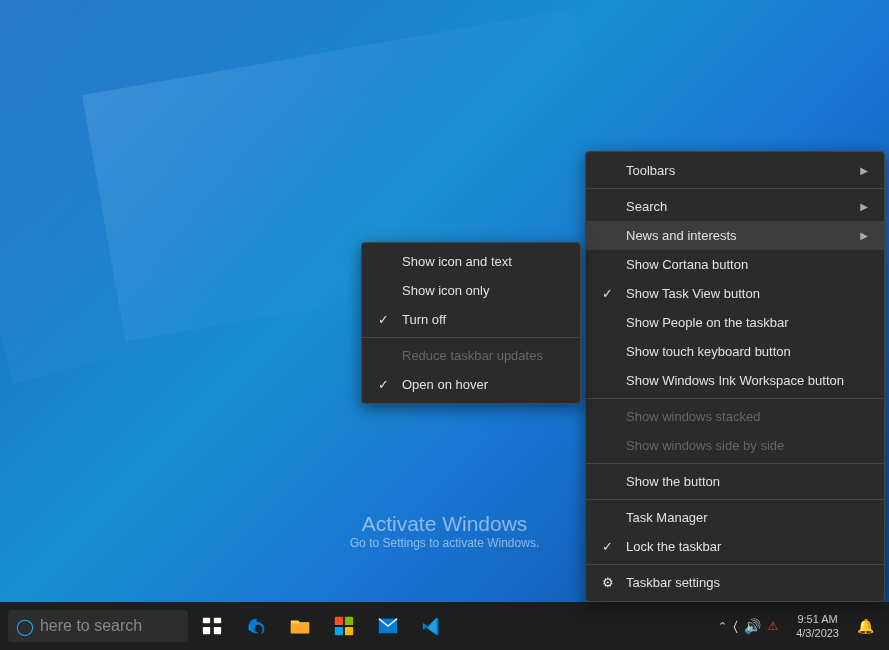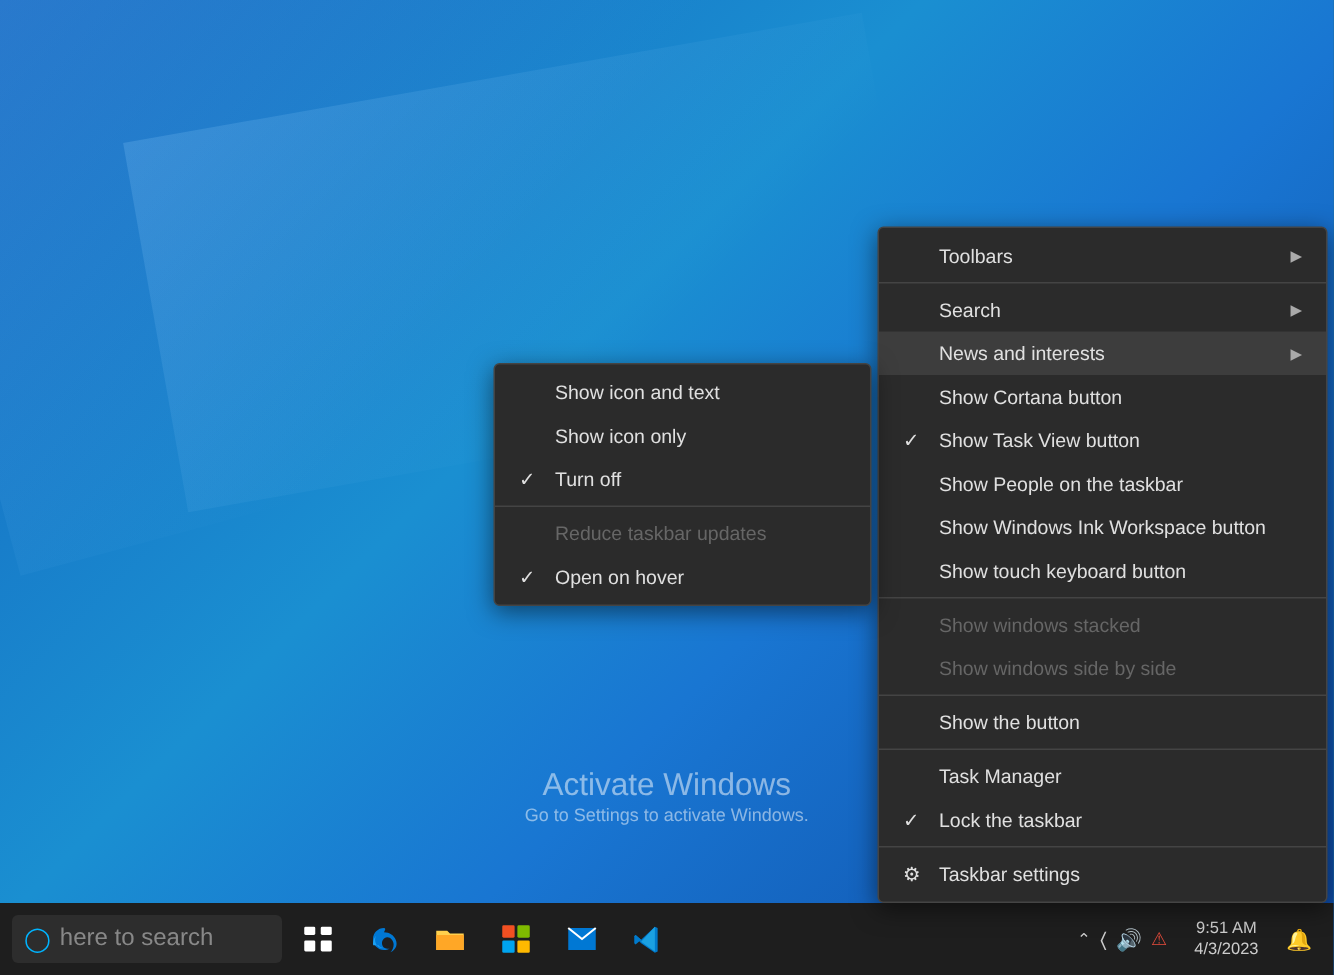--- a/index.html
+++ b/index.html
@@ -231,21 +231,21 @@
   <div style="position:relative; align-self: flex-end; margin-bottom: calc(48px + 7*36px - 48px); margin-right: 0;">
     
   </div>
 
 </div>
 
 <div style="
   position: absolute;
   right: 308px;
   bottom: 48px;
-  width: 252px;
+  width: 220px;
   background: #2b2b2b;
   border: 1px solid #444;
   border-radius: 4px;
   z-index: 101;
   padding: 4px 0;
   box-shadow: 0 4px 16px rgba(0,0,0,0.5);
   bottom: calc(48px + 6 * 33px);
 ">
 
   <div class="menu-item">
@@ -308,26 +308,26 @@
     <span>Show Task View button</span>
   </div>
 
   <div class="menu-item">
     <span class="check-mark"></span>
     <span>Show People on the taskbar</span>
   </div>
 
   <div class="menu-item">
     <span class="check-mark"></span>
+    <span>Show touch keyboard button</span>
+  </div>
+
+  <div class="menu-item">
+    <span class="check-mark"></span>
     <span>Show Windows Ink Workspace button</span>
-  </div>
-
-  <div class="menu-item">
-    <span class="check-mark"></span>
-    <span>Show touch keyboard button</span>
   </div>
 
   <div class="menu-separator"></div>
 
 
   <div class="menu-item disabled">
     <span class="check-mark"></span>
     <span>Show windows stacked</span>
   </div>
 

